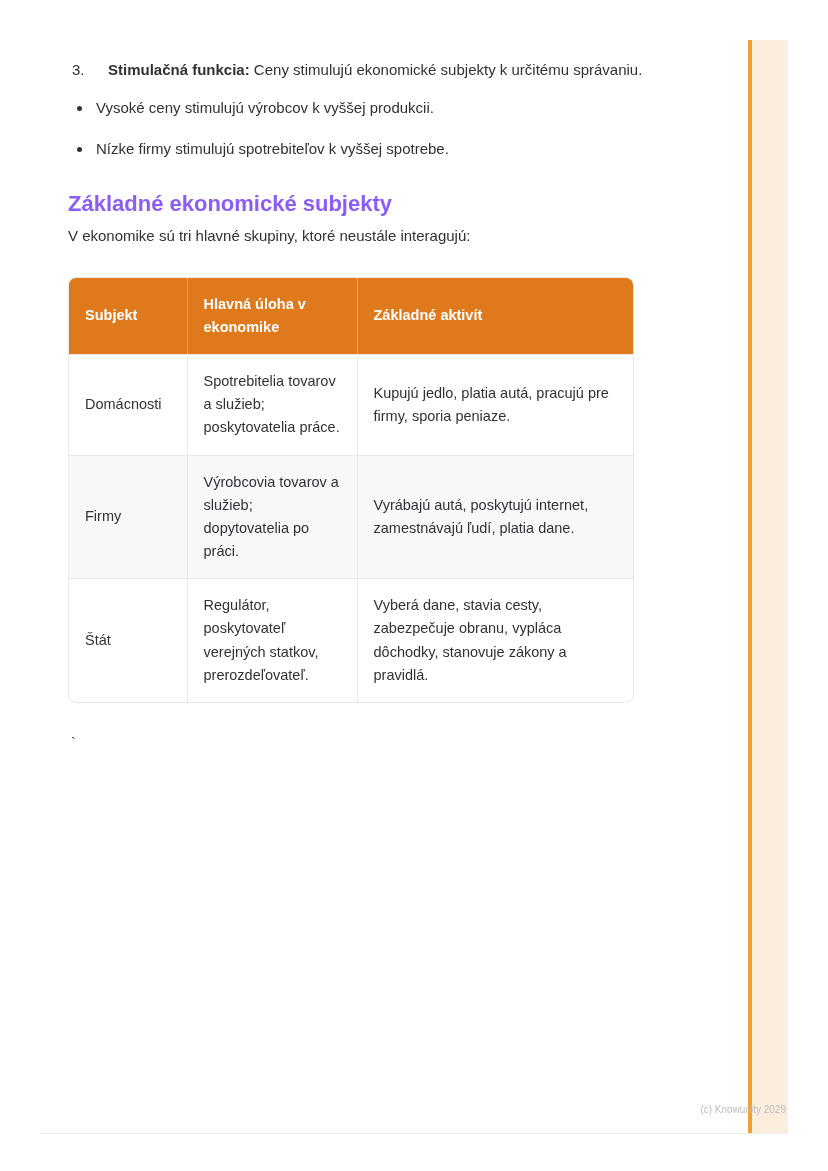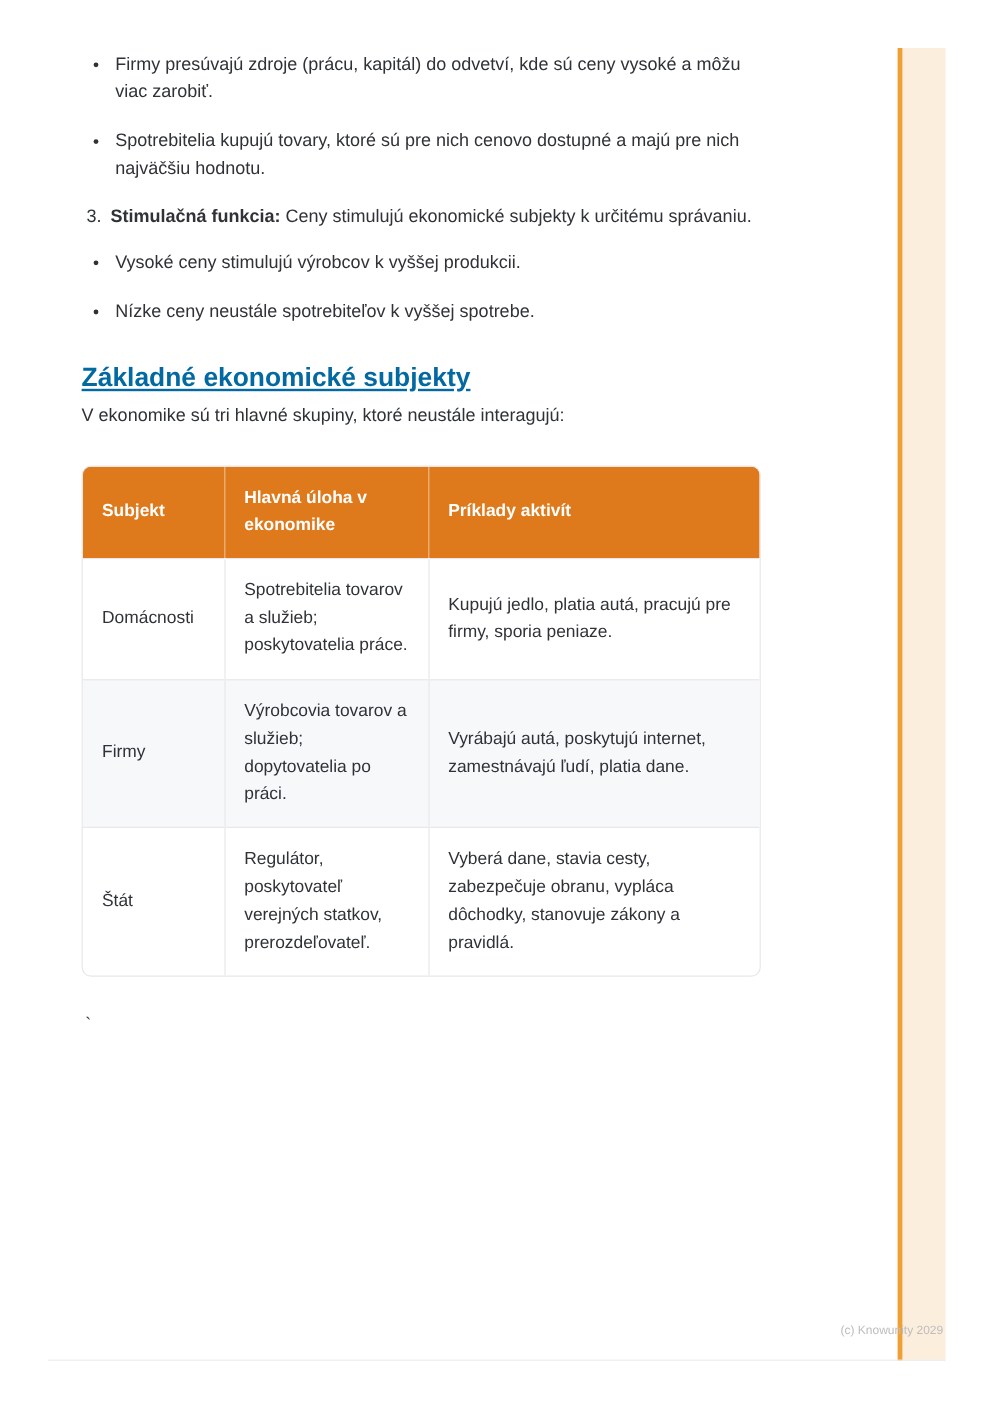--- a/index.html
+++ b/index.html
@@ -13,26 +13,26 @@
   .accent-line { position:absolute; left:748px; top:40px; width:4px; height:1094px; background:#ef9f33; }
   .page-bottom-edge { position:absolute; left:40px; right:40px; top:1133px; height:1px; background:#ededed; }
 
   .content { position:absolute; left:68px; top:42px; width:576px; font-size:15px; line-height:1.55; }
 
   ul.bullets { list-style:disc; padding-left:25px; margin:0; }
   ul.bullets li { margin-bottom:17px; padding-left:3px; }
 
   .numbered { display:flex; padding-left:4px; margin-top:16px; margin-bottom:15px; }
   .numbered .num { width:20px; flex:none; }
-  .numbered .num-text { flex:1; }
+  .numbered .num-text { flex:1;margin-left:16px; }
   .numbered strong { font-weight:700; }
 
   h2.section-heading {
     margin:30px 0 0 0; font-size:22px; line-height:1.3;
-    font-weight:700; color:#0369a1;text-decoration:underline;
+    font-weight:700; color:#8b5cf6;
   }
   p.intro { margin-top:6px; }
 
   .table-wrap {
     margin-top:29px; width:566px;
     border:1px solid #e8e8ea; border-radius:8px;
     overflow:hidden; background:#ffffff;
   }
   table { width:100%; border-collapse:collapse; font-size:14.5px; line-height:1.6; }
   th {
@@ -58,46 +58,42 @@
 </style>
 </head>
 <body>
 
 <div class="accent-band"></div>
 <div class="accent-line"></div>
 <div class="page-bottom-edge"></div>
 
 <div class="content">
 
-  <ul class="bullets">
-    <li>Firmy presúvajú zdroje (prácu, kapitál) do odvetví, kde sú ceny vysoké a môžu viac zarobiť.</li>
-    <li>Spotrebitelia kupujú tovary, ktoré sú pre nich cenovo dostupné a majú pre nich najväčšiu hodnotu.</li>
-  </ul>
 
   <div class="numbered">
     <span class="num">3.</span>
     <span class="num-text"><strong>Stimulačná funkcia:</strong><span> Ceny stimulujú ekonomické subjekty k určitému správaniu.</span></span>
   </div>
 
   <ul class="bullets">
     <li>Vysoké ceny stimulujú výrobcov k vyššej produkcii.</li>
-    <li>Nízke ceny neustále spotrebiteľov k vyššej spotrebe.</li>
+    <li>Nízke firmy stimulujú spotrebiteľov k vyššej spotrebe.</li>
   </ul>
 
   <h2 class="section-heading">Základné ekonomické subjekty</h2>
 
   <p class="intro">V ekonomike sú tri hlavné skupiny, ktoré neustále interagujú:</p>
 
   <div class="table-wrap">
     <table>
       <thead>
         <tr>
           <th>Subjekt</th>
           <th>Hlavná úloha v ekonomike</th>
-          <th>Príklady aktivít</th>
+          <th>Základné aktivít</th>
         </tr>
       </thead>
       <tbody>
         <tr>
           <td>Domácnosti</td>
           <td>Spotrebitelia tovarov a služieb; poskytovatelia práce.</td>
           <td>Kupujú jedlo, platia autá, pracujú pre firmy, sporia peniaze.</td>
         </tr>
         <tr>
           <td>Firmy</td>

